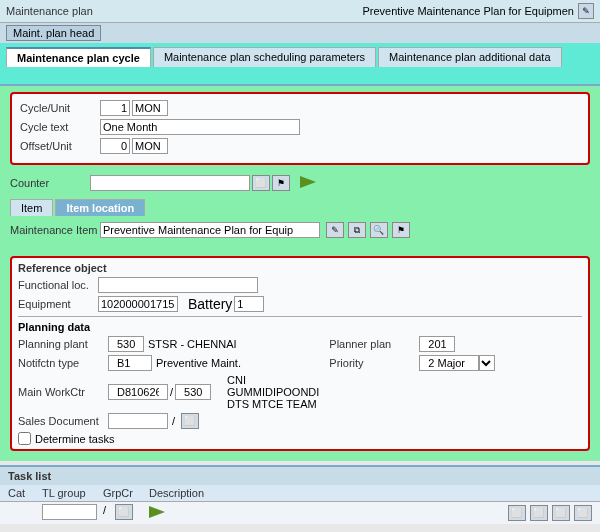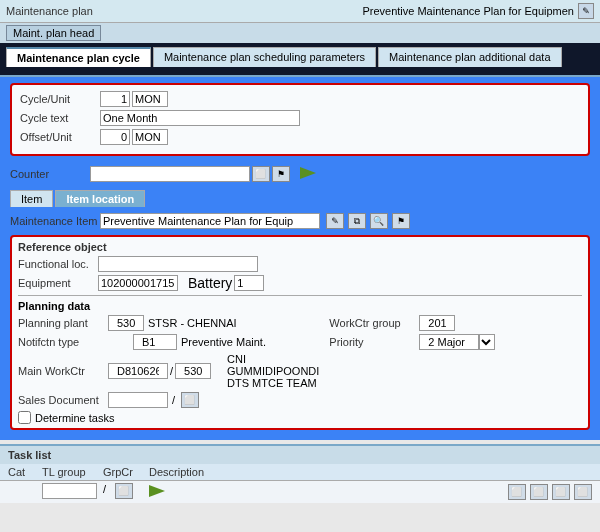--- a/index.html
+++ b/index.html
@@ -47,43 +47,43 @@
     }
     .nav-btn {
       background: #b8d0e0;
       border: 1px solid #789;
       padding: 1px 6px;
       font-size: 11px;
       cursor: pointer;
       color: #000;
     }
     .tabs-row {
-      background: #0f172a;
+      background: #5eead4;
       border-bottom: 2px solid #7aa8c8;
       display: flex;
-      padding: 8px 6px;
+      padding: 17px 6px;
       padding-top: 4px;
     }
     .tab {
       padding: 3px 10px;
       font-size: 11px;
       cursor: pointer;
       border: 1px solid #aaa;
       border-bottom: none;
       background: #d0e4f0;
       margin-right: 2px;
       color: #000;
     }
     .tab.active {
       background: #ffffff;
       border-top: 2px solid #5588aa;
       font-weight: bold;
     }
     .main-content {
-      background: #3b82f6;
+      background: #86efac;
       padding: 6px 10px;
     }
     .section-box {
       border: 2px solid #cc0000;
       border-radius: 4px;
       padding: 6px 8px;
       margin-bottom: 8px;
       background: #f8fafc;
     }
     .form-row {
@@ -146,21 +146,21 @@
       margin-right: 2px;
     }
     .item-tab.active {
       background: #7ab0d0;
       color: #fff;
       font-weight: bold;
     }
     .maint-item-row {
       display: flex;
       align-items: center;
-      margin-bottom: 6px;
+      margin-bottom: 18px;
     }
     .maint-item-label {
       width: 90px;
       font-size: 11px;
       color: #333;
     }
     .maint-item-value {
       border: 1px solid #999;
       background: #fff;
       height: 16px;
@@ -342,21 +342,21 @@
     <div class="planning-title">Planning data</div>
     <div class="two-col">
       <div class="col-left">
         <div class="form-row">
           <span class="form-label" style="width:90px;">Planning plant</span>
           <input type="text" class="small-input" style="width: 36px;" value="5303">
           <span style="margin-left:4px;font-size:11px;">STSR - CHENNAI</span>
         </div>
         <div class="form-row">
           <span class="form-label" style="width:90px;">Notifctn type</span>
-          <input type="text" class="small-input" style="width: 44px; margin-left: 25px;" value="B1">
+          <input type="text" class="small-input" style="width: 44px;" value="B1">
           <span style="margin-left:4px;font-size:11px;">Preventive Maint.</span>
         </div>
         <div class="form-row">
           <span class="form-label" style="width:90px;">Main WorkCtr</span>
           <input type="text" class="small-input" style="width: 60px;" value="D8106260">
           <span style="margin: 0 2px;font-size:11px;">/</span>
           <input type="text" class="small-input" style="width: 36px;" value="5303">
           <span style="margin-left:16px;font-size:11px;">CNI GUMMIDIPOONDI DTS MTCE TEAM</span>
         </div>
         <div class="form-row">
@@ -365,21 +365,21 @@
           <span style="margin: 0 4px;font-size:11px;">/</span>
           <div class="icon-btn">⬜</div>
         </div>
         <div class="checkbox-row">
           <input type="checkbox" style="margin-right: 4px;">
           <span>Determine tasks</span>
         </div>
       </div>
       <div class="col-right">
         <div class="form-row">
-          <span class="form-label" style="width:90px;">WorkCtr group</span>
+          <span class="form-label" style="width:90px;">Planner plan</span>
           <input type="text" class="small-input" style="width: 36px;" value="201">
         </div>
         <div class="form-row">
           <span class="form-label" style="width:90px;">Priority</span>
           <input type="text" class="small-input" style="width: 60px;" value="2 Major">
           <select class="form-select" style="width:16px; height:16px; padding:0;">
             <option>▼</option>
           </select>
         </div>
       </div>

